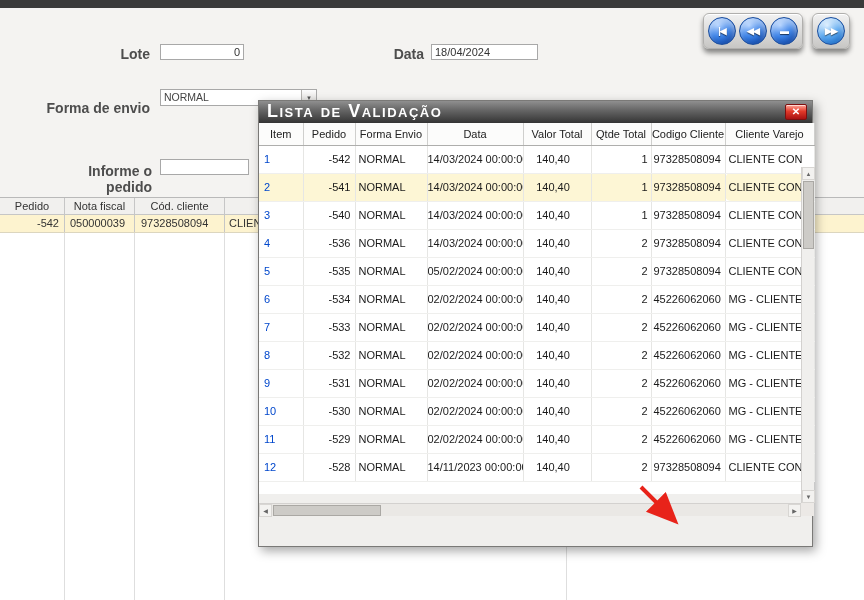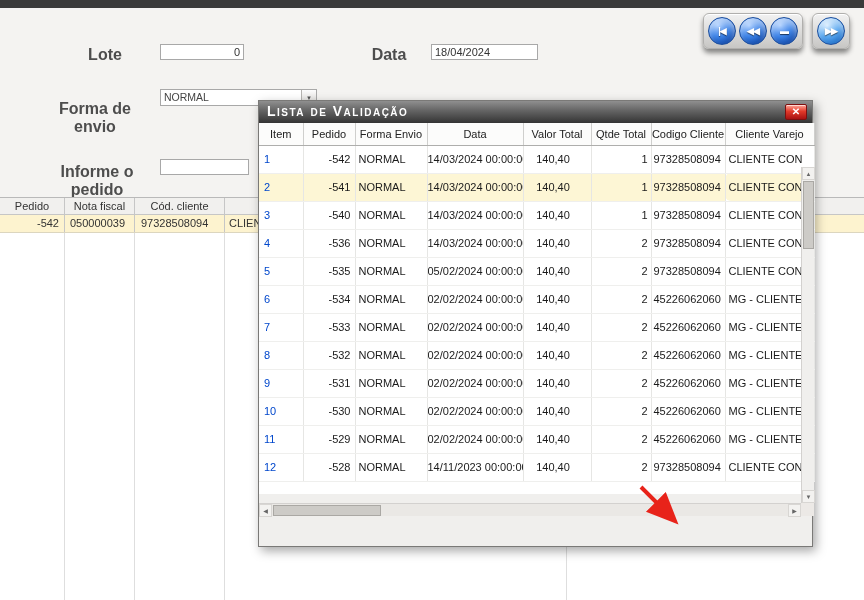--- a/index.html
+++ b/index.html
@@ -29,21 +29,21 @@
     border:1px solid #1d4f9e; color:#fff;
     display:flex; align-items:center; justify-content:center;
     font-size:9px; font-weight:bold; cursor:pointer;
     text-shadow:0 1px 1px rgba(0,0,0,.6);
     box-shadow:inset 0 5px 6px rgba(255,255,255,.55);
   }
   .nav-btn.light { background:radial-gradient(circle at 35% 28%, #d6ecff 0%, #5aa8f0 45%, #1565c0 85%); }
   .nav-btn span { letter-spacing:-1px; }
 
   
-  .lbl { position:absolute; font-size:16px; font-weight:bold; color:#4d4d4d; text-align:center; }
+  .lbl { position:absolute; font-size:14px; font-weight:bold; color:#4d4d4d; text-align:right; }
   .lbl-lote   { left:60px;  top:46px;  width:90px;  }
   .lbl-data   { left:354px; top:46px;  width:70px;  }
   .lbl-forma  { left:40px;  top:100px;  width:110px; }
   .lbl-pedido { left:42px;  top:163px; width:110px; }
 
   .inp {
     position:absolute; height:16px; border:1px solid #a8a8a8; background:#fff;
     font-family:inherit; font-size:11px; padding:0 3px; color:#333;
   }
   .inp-lote   { left:160px; top:44px;  width:84px;  text-align:right; }
@@ -84,21 +84,21 @@
 
   
   .dialog {
     position:absolute; left:258px; top:100px; width:555px; height:447px;
     background:#f0efed; border:1px solid #7a7977;
     box-shadow:3px 4px 10px rgba(0,0,0,.35); z-index:10;
   }
   .dlg-title {
     position:absolute; left:0; top:0; width:100%; height:22px;
     background:linear-gradient(180deg,#8f8f8f 0%,#636363 45%,#343434 100%);
-    color:#fff; font-size:14px; font-weight:bold; font-variant:small-caps;
+    color:#fff; font-size:18px; font-weight:bold; font-variant:small-caps;
     letter-spacing:1.5px; line-height:21px; padding-left:8px; cursor:default;
   }
   .dlg-close {
     position:absolute; top:3px; right:5px; width:22px; height:16px;
     background:linear-gradient(#ffa89a,#e23a2a 45%,#a81212);
     border:1px solid #7e0f0f; border-radius:2px; color:#fff;
     font-size:10px; font-weight:bold; text-align:center; line-height:14px;
     box-shadow:inset 0 1px 0 rgba(255,255,255,.6); cursor:pointer;
   }
   .dlg-tablewrap { position:absolute; left:0; top:22px; width:555px; height:371px; background:#fff; }

